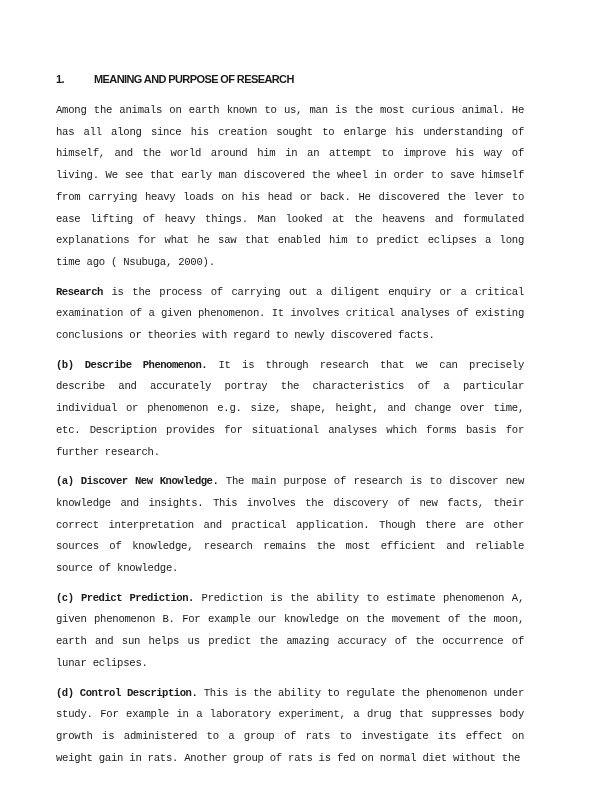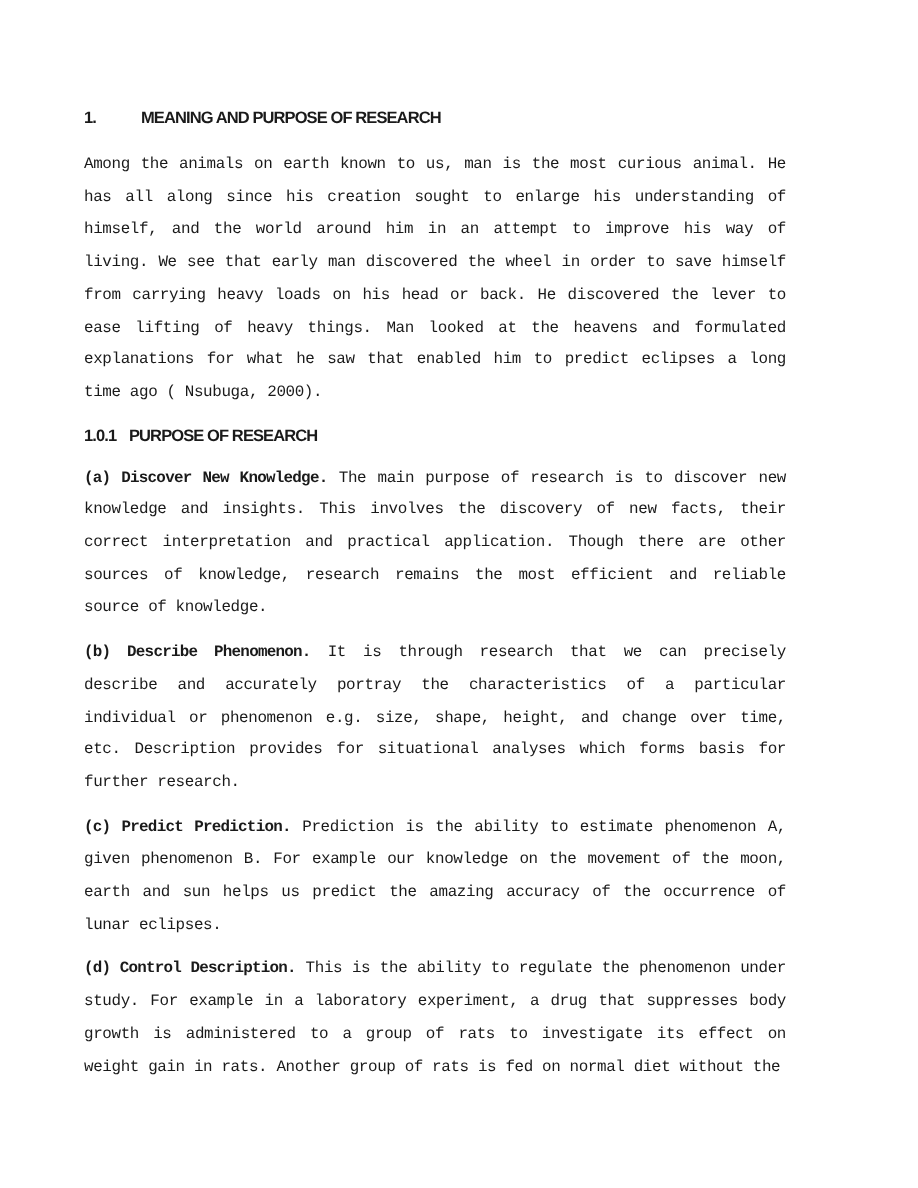--- a/index.html
+++ b/index.html
@@ -27,22 +27,20 @@
 </style>
 </head>
 <body>
 
 <div class="page">
   <div class="h1">
     <span class="num">1.</span><span>MEANING AND PURPOSE OF RESEARCH</span>
   </div>
 
   <p><span>Among the animals on earth known to us, man is the most curious animal. He has all along since his creation sought to enlarge his understanding of himself, and the world around him in an attempt to improve his way of living. We see that early man discovered the wheel in order to save himself from carrying heavy loads on his head or back. He discovered the lever to ease lifting of heavy things. Man looked at the heavens and formulated explanations for what he saw that enabled him to predict eclipses a long time ago ( Nsubuga, 2000).</span></p>
+  <p><b>Research</b><span> is the process of carrying out a diligent enquiry or a critical examination of a given phenomenon. It involves critical analyses of existing conclusions or theories with regard to newly discovered facts.</span></p>
 
-  <div class="h2">
-    <span class="num">1.0.1</span><span>PURPOSE OF RESEARCH</span>
-  </div>
 
+  <p><b>(b) Describe Phenomenon.</b><span> It is through research that we can precisely describe and accurately portray the characteristics of a particular individual or phenomenon e.g. size, shape, height, and change over time, etc. Description provides for situational analyses which forms basis for further research.</span></p>
   <p><b>(a) Discover New Knowledge.</b><span> The main purpose of research is to discover new knowledge and insights. This involves the discovery of new facts, their correct interpretation and practical application. Though there are other sources of knowledge, research remains the most efficient and reliable source of knowledge.</span></p>
-  <p><b>(b) Describe Phenomenon.</b><span> It is through research that we can precisely describe and accurately portray the characteristics of a particular individual or phenomenon e.g. size, shape, height, and change over time, etc. Description provides for situational analyses which forms basis for further research.</span></p>
   <p><b>(c) Predict Prediction.</b><span> Prediction is the ability to estimate phenomenon A, given phenomenon B. For example our knowledge on the movement of the moon, earth and sun helps us predict the amazing accuracy of the occurrence of lunar eclipses.</span></p>
   <p><b>(d) Control Description.</b><span> This is the ability to regulate the phenomenon under study. For example in a laboratory experiment, a drug that suppresses body growth is administered to a group of rats to investigate its effect on weight gain in rats. Another group of rats is fed on normal diet without the</span></p>
 </div>
 
 </body></html>

